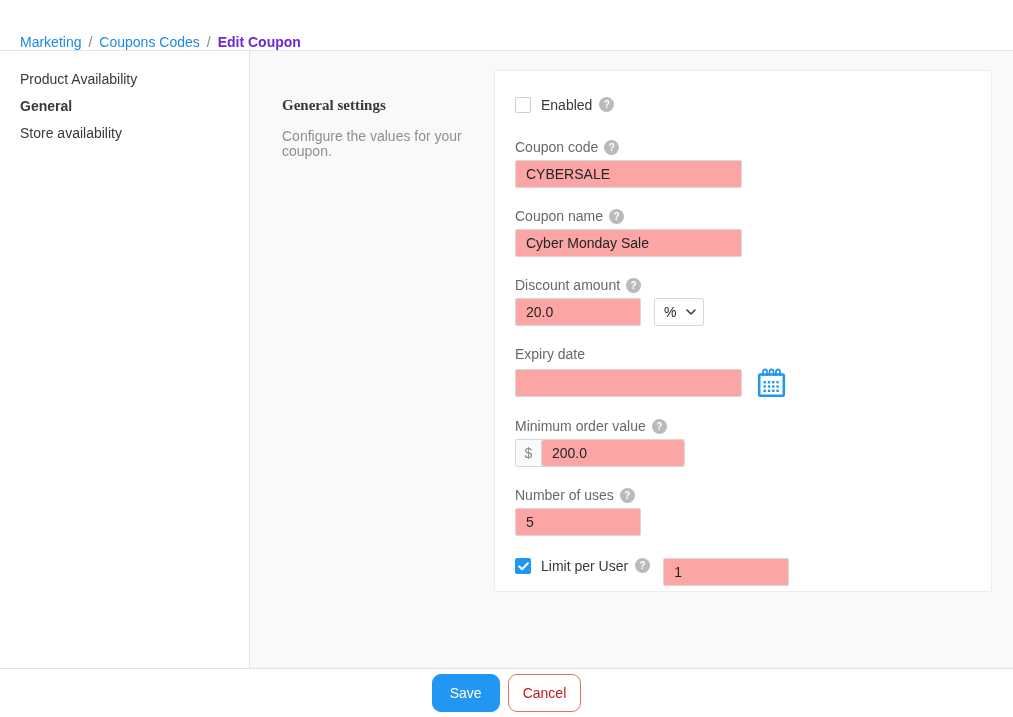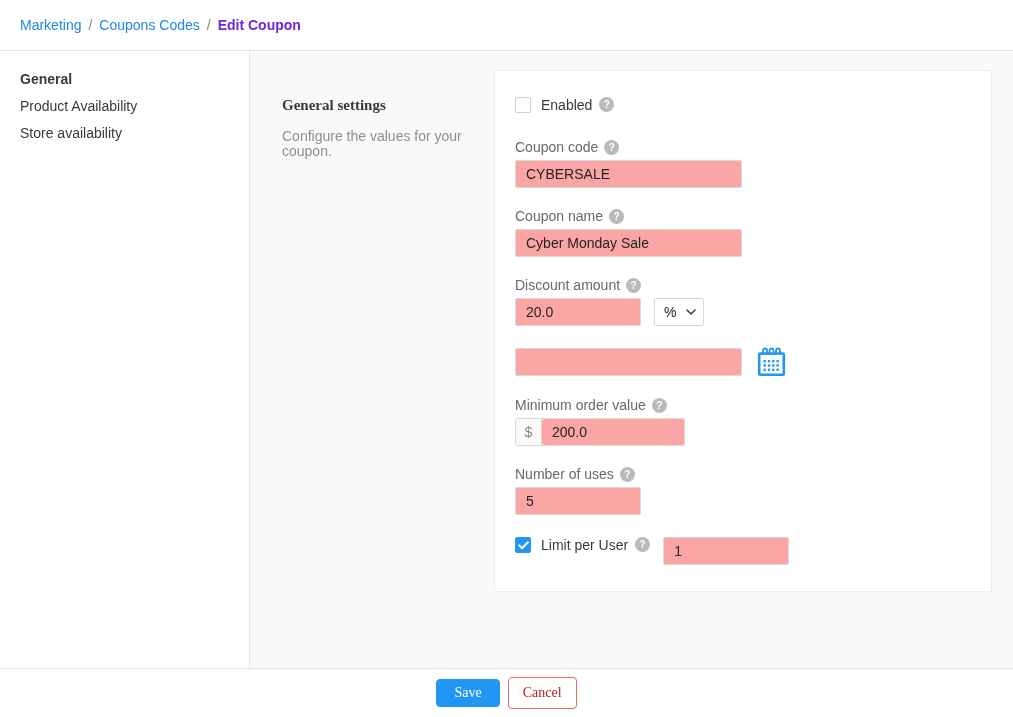--- a/index.html
+++ b/index.html
@@ -11,21 +11,21 @@
     background: #ffffff;
     overflow: hidden;
   }
   .page { width: 1013px; height: 717px; display: flex; flex-direction: column; }
 
   
   .header {
     height: 51px; flex: 0 0 51px;
     background: #ffffff;
     border-bottom: 1px solid #e4e4e4;
-    display: flex; align-items: center;
+    display: flex; align-items: flex-end;
     padding: 0 20px;
   }
   .breadcrumb { display: flex; align-items: center; gap: 7px; font-size: 14px; }
   .breadcrumb a { color: #1e88e5; text-decoration: none; cursor: pointer; }
   .breadcrumb .sep { color: #87898c; }
   .breadcrumb .current { color: #6d28d9; font-weight: bold; }
 
   
   .content { flex: 1 1 auto; display: flex; min-height: 0; }
 
@@ -135,22 +135,22 @@
 
   
   .footer {
     flex: 0 0 49px; height: 49px;
     background: #ffffff;
     border-top: 1px solid #e4e4e4;
     display: flex; align-items: center; justify-content: center;
     gap: 8px;
   }
   .btn {
-    height: 28px; border-radius: 4px;
-    font-family: Liberation Serif, serif;
+    height: 38px; border-radius: 9px;
+    font-family: Liberation Sans, sans-serif;
     font-size: 14px; cursor: pointer;
     display: inline-flex; align-items: center; justify-content: center;
   }
   .btn-save { background: #2196f3; color: #ffffff; border: 1px solid #2196f3; padding: 0 17px; }
   .btn-cancel { background: #ffffff; color: #b91c1c; border: 1px solid #e2705f; padding: 15px 14px; }
 </style>
 </head>
 <body>
 
 <div class="page">
@@ -161,22 +161,22 @@
       <span class="sep">/</span>
       <a>Coupons Codes</a>
       <span class="sep">/</span>
       <span class="current">Edit Coupon</span>
     </nav>
   </div>
 
   <div class="content">
 
     <aside class="sidebar">
+      <div class="nav-item">Product Availability</div>
       <div class="nav-item active">General</div>
-      <div class="nav-item">Product Availability</div>
       <div class="nav-item">Store availability</div>
     </aside>
 
     <main class="main">
 
       <div class="section-info">
         <h2>General settings</h2>
         <p>Configure the values for your coupon.</p>
       </div>
 
@@ -214,20 +214,23 @@
             <span class="select">
               <span>%</span>
               <svg width="10" height="6" viewBox="0 0 10 6">
                   <path d="M1 1l4 4 4-4" fill="none" stroke="#3c3e40" stroke-width="1.6" stroke-linecap="round" stroke-linejoin="round"></path>
                 </svg>
             </span>
           </div>
         </div>
 
         <div class="field">
+          <div class="field-label">
+            <span>Expiry date</span>
+          </div>
           <div class="date-row">
             <input class="text w-lg" type="text" value="" style="">
             <span class="calendar-btn">
               <svg width="29" height="31" viewBox="0 0 29 31">
                 <g stroke="#2196f3" fill="none">
                   <path d="M6 9V4.5a2 2 0 0 1 4 0V9" stroke-width="1.8"></path>
                   <path d="M12.5 9V4.5a2 2 0 0 1 4 0V9" stroke-width="1.8"></path>
                   <path d="M19 9V4.5a2 2 0 0 1 4 0V9" stroke-width="1.8"></path>
                   <rect x="2.2" y="7.5" width="24.6" height="21.3" rx="1" stroke-width="2.6"></rect>
                 </g>

